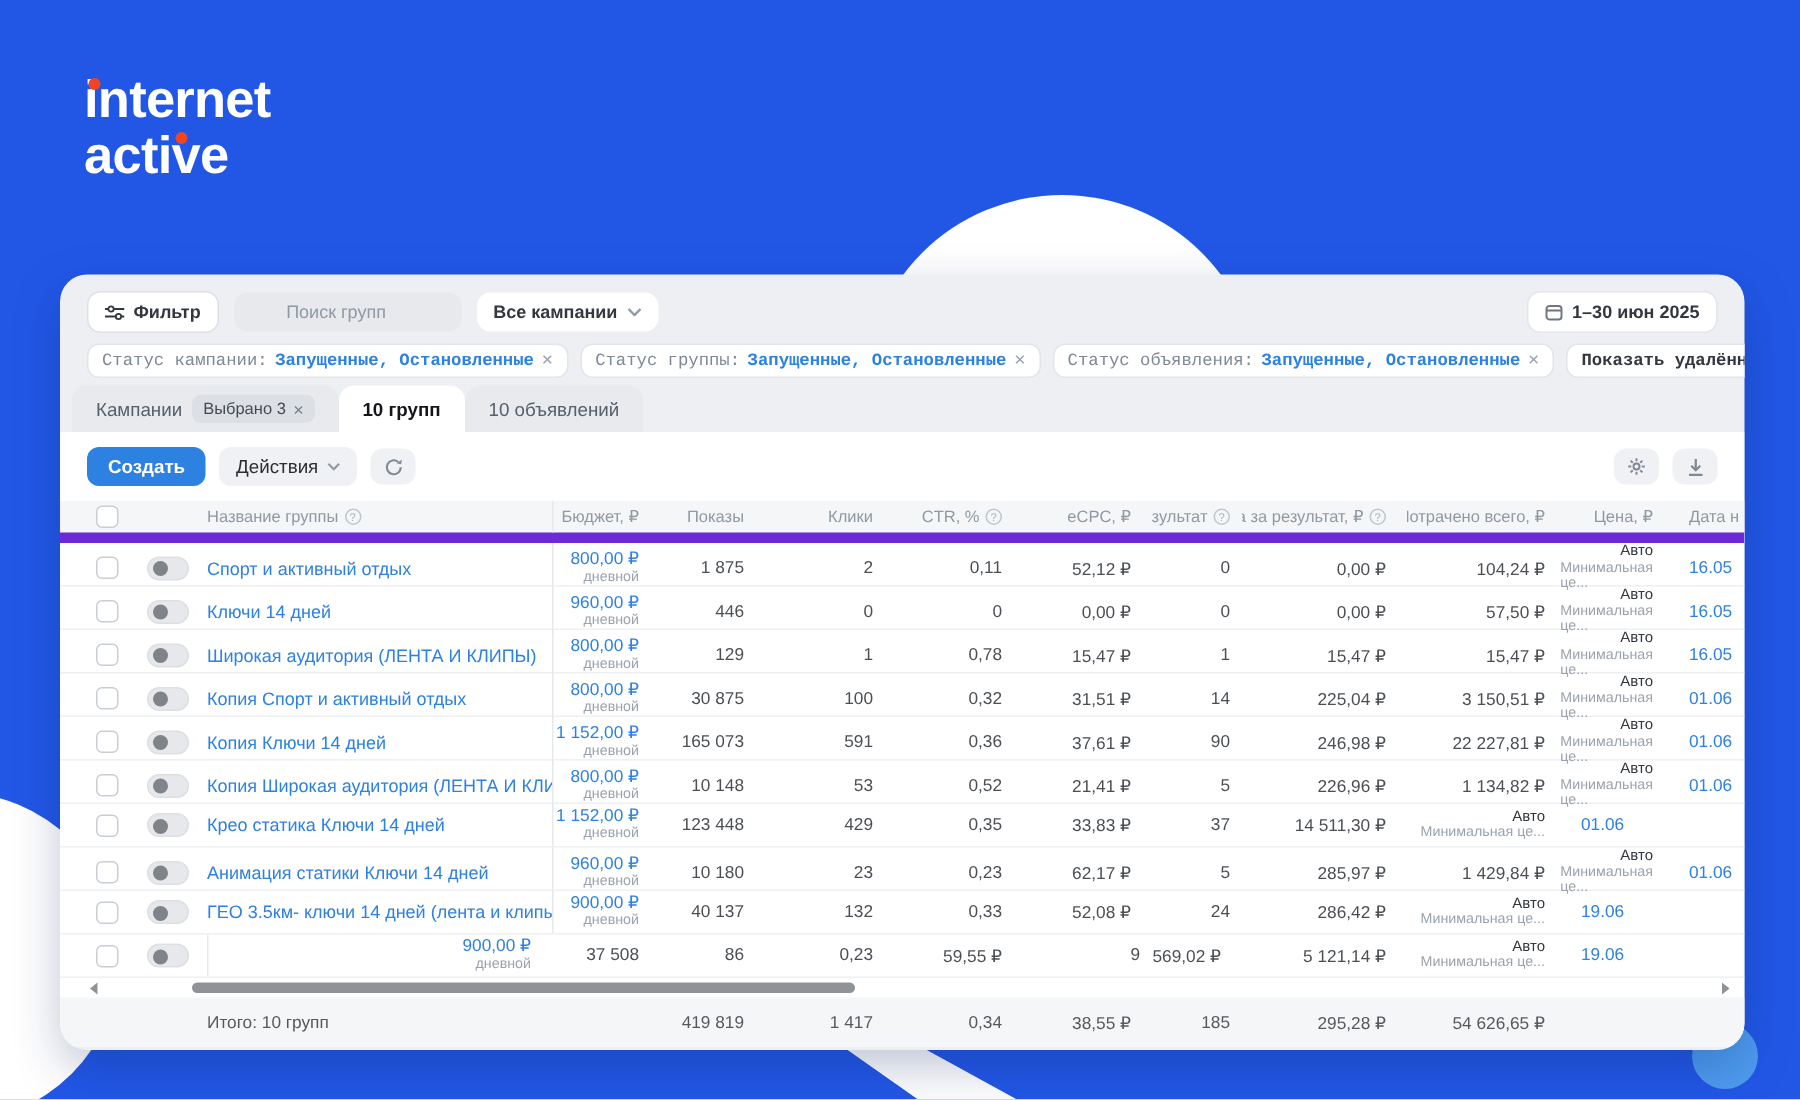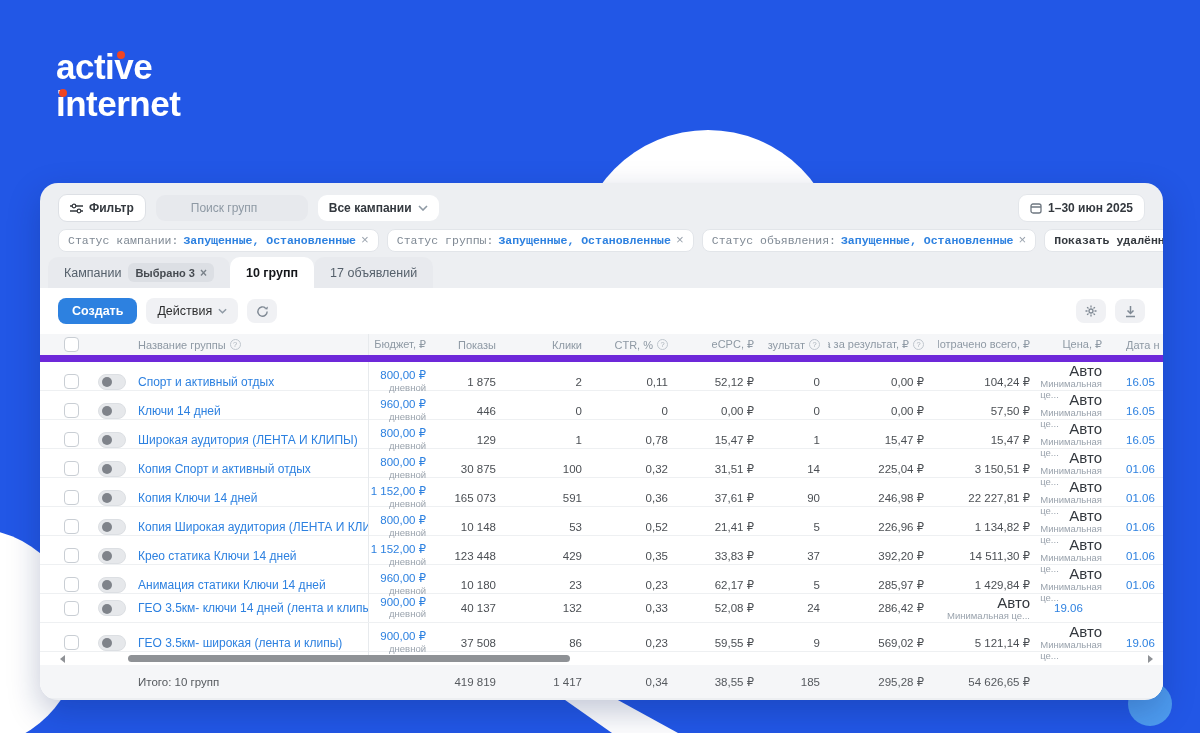--- a/index.html
+++ b/index.html
@@ -48,21 +48,21 @@
   .chip .x { color:#99a2ad; font-size:13px; cursor:pointer; line-height:1; }
   .chip-btn { height:23px; padding:0 12px; display:flex; align-items:center; border-radius:8px;
     background:#f3f4f6; color:#2d81e0; font-weight:700; font-size:11.5px; cursor:pointer; }
 
   .tabs { display:flex; align-items:flex-end; padding:6px 18px 0 8px; height:37px; }
   .tab { display:flex; align-items:center; gap:7px; height:31px; padding:0 16px;
     border-radius:10px 10px 0 0; font-size:12.5px; color:#55606b; cursor:pointer; }
   .tab.inactive { background:#e8eaee; }
   .tab.active { background:#fff; color:#14161a; font-weight:700; }
   .sel-chip { display:flex; align-items:center; gap:5px; background:#dcdfe4; border-radius:6px;
-    height:19px; padding:0 7px; font-size:11px; color:#454a50;font-weight:bold; }
+    height:19px; padding:0 7px; font-size:11px; color:#454a50; }
   .sel-chip .x { color:#7a828a; font-size:12px; cursor:pointer; }
 
   .content { background:#fff; height:410px; }
 
   .actions-row { display:flex; align-items:center; gap:9px; padding:10px 18px; height:46px; }
   .btn-create { background:#2d81e0; color:#fff; font-weight:700; font-size:12.5px;
     border:none; border-radius:8px; height:26px; padding:0 14px; cursor:pointer; font-family:inherit; }
   .btn-gray { background:#f0f1f4; color:#2c2d2e; font-size:12.5px; border:none; border-radius:8px;
     height:26px; padding:0 11px; display:flex; align-items:center; gap:6px; cursor:pointer; font-family:inherit; }
   .icon-pill { background:#f0f1f4; border:none; border-radius:8px; height:24px; width:30px;
@@ -72,21 +72,21 @@
   .c { display:flex; align-items:center; }
   .num { justify-content:flex-end; padding-right:14px; }
   .two-line { flex-direction:column; justify-content:center; align-items:flex-end; line-height:1.15; }
   .thead { height:28px; background:#f5f6f8; color:#8e99a4; font-size:11px; border-bottom:7px solid #6d28d9; }
   .thead .c { white-space:nowrap; overflow:hidden; }
   .div-l { border-left:1px solid #e7eaed; }
   .trow { height:29px; border-bottom:1px solid #eef0f2; font-size:11.5px; color:#4b4f54; }
   .name-link { color:#2d81e0; font-size:12px; cursor:pointer; white-space:nowrap; overflow:hidden; }
   .budget-val { color:#2d81e0; font-size:11.5px; }
   .sub { color:#9aa3ad; font-size:9.5px; }
-  .price-val { color:#33383e; font-size:15px; }
+  .price-val { color:#33383e; font-size:10px; }
   .date-link { color:#2d81e0; cursor:pointer; padding-left:10px; white-space:nowrap; }
 
   .qi { display:inline-flex; align-items:center; justify-content:center; width:11px; height:11px;
     border:1px solid #c0c7ce; border-radius:50%; font-size:7.5px; color:#aab2ba; margin-left:4px; flex:none; }
 
   .checkbox { width:15px; height:15px; border:1.5px solid #c9ced4; border-radius:4px; background:#fff; cursor:pointer; }
   .cb-cell { padding-left:24px; }
   .toggle { width:28px; height:16px; background:#e6e8eb; border:1px solid #dcdfe3; border-radius:9px;
     position:relative; cursor:pointer; margin-left:12px; }
   .toggle .knob { position:absolute; left:3px; top:2.5px; width:10px; height:10px; border-radius:50%; background:#7f838a; }
@@ -107,24 +107,24 @@
 <div class="stage">
 
   <div class="shape dome-top"></div>
   <div class="shape circle-left"></div>
   <svg class="shape slash" width="1200" height="733">
     <polygon points="548,688 596,688 678,733 612,733" fill="#ffffff"></polygon>
   </svg>
   <div class="shape dot-corner"></div>
 
   <div class="logo">
+    <div class="logo-line"><span>internet</span>
+      <span class="logo-dot dot1"></span></div>
     <div class="logo-line"><span>active</span>
       <span class="logo-dot dot2"></span></div>
-    <div class="logo-line"><span>internet</span>
-      <span class="logo-dot dot1"></span></div>
   </div>
 
   <div class="panel">
 
     <div class="toolbar">
       <div class="pill btn-filter">
         <svg width="13" height="11" viewBox="0 0 13 11">
           <line x1="0" y1="3" x2="13" y2="3" stroke="#33383e" stroke-width="1.4"></line>
           <line x1="0" y1="8" x2="13" y2="8" stroke="#33383e" stroke-width="1.4"></line>
           <circle cx="4" cy="3" r="1.8" fill="#fff" stroke="#33383e" stroke-width="1.2"></circle>
@@ -184,21 +184,21 @@
         <span>Кампании</span>
         <span class="sel-chip">
           <span>Выбрано 3</span>
           <span class="x">×</span>
         </span>
       </div>
       <div class="tab active">
         <span>10 групп</span>
       </div>
       <div class="tab inactive">
-        <span>17 объявлений</span>
+        <span>10 объявлений</span>
       </div>
     </div>
 
     <div class="content">
 
       <div class="actions-row">
         <button class="btn-create">Создать</button>
         <button class="btn-gray">
           <span>Действия</span>
           <svg width="9" height="6" viewBox="0 0 10 6">
@@ -458,21 +458,20 @@
             </div>
     <div class="c num two-line div-l">
       <span class="budget-val">1 152,00 ₽</span>
       <span class="sub">дневной</span>
     </div>
     <div class="c num">123 448</div>
     <div class="c num">429</div>
     <div class="c num">0,35</div>
     <div class="c num">33,83 ₽</div>
     <div class="c num" style="padding-right:8px">37</div>
-    <div class="c num">392,20 ₽</div>
     <div class="c num">14 511,30 ₽</div>
     <div class="c num two-line">
       <span class="price-val">Авто</span>
       <span class="sub">Минимальная це...</span>
     </div>
     <div class="c">
               <span class="date-link">01.06</span>
             </div>
   </div>
           <div class="grid trow">
@@ -537,23 +536,20 @@
             </div>
   </div>
           <div class="grid trow">
     <div class="c cb-cell">
               <span class="checkbox"></span>
             </div>
     <div class="c">
               <span class="toggle">
                 <span class="knob"></span>
               </span>
-            </div>
-    <div class="c">
-              <span class="name-link">ГЕО 3.5км- широкая (лента и клипы)</span>
             </div>
     <div class="c num two-line div-l">
       <span class="budget-val">900,00 ₽</span>
       <span class="sub">дневной</span>
     </div>
     <div class="c num">37 508</div>
     <div class="c num">86</div>
     <div class="c num">0,23</div>
     <div class="c num">59,55 ₽</div>
     <div class="c num" style="padding-right:8px">9</div>

